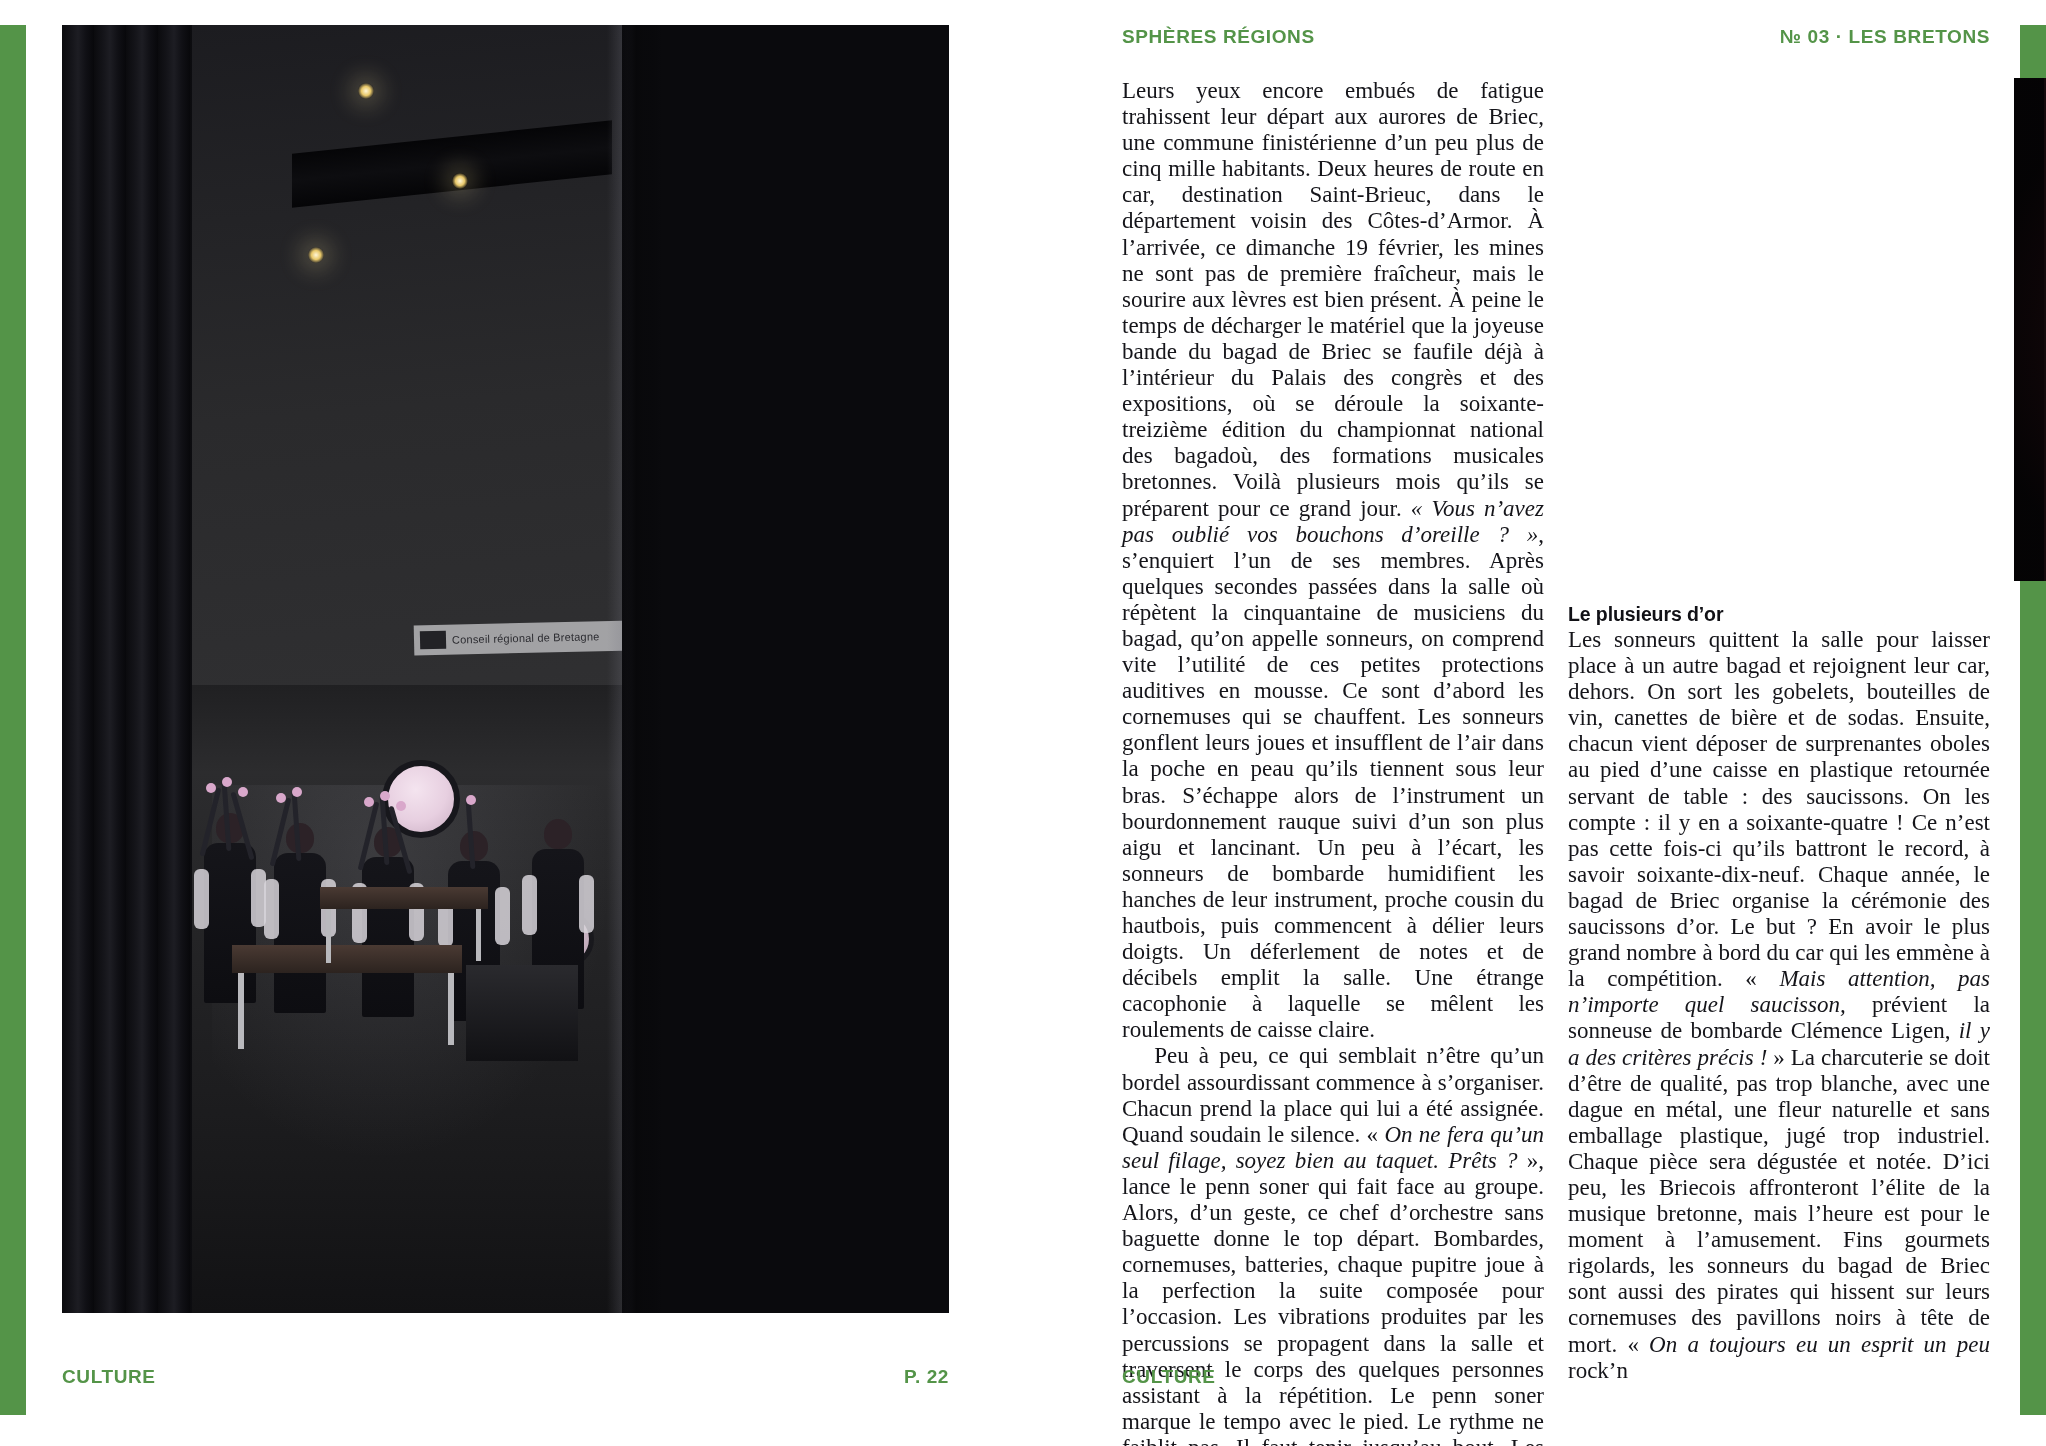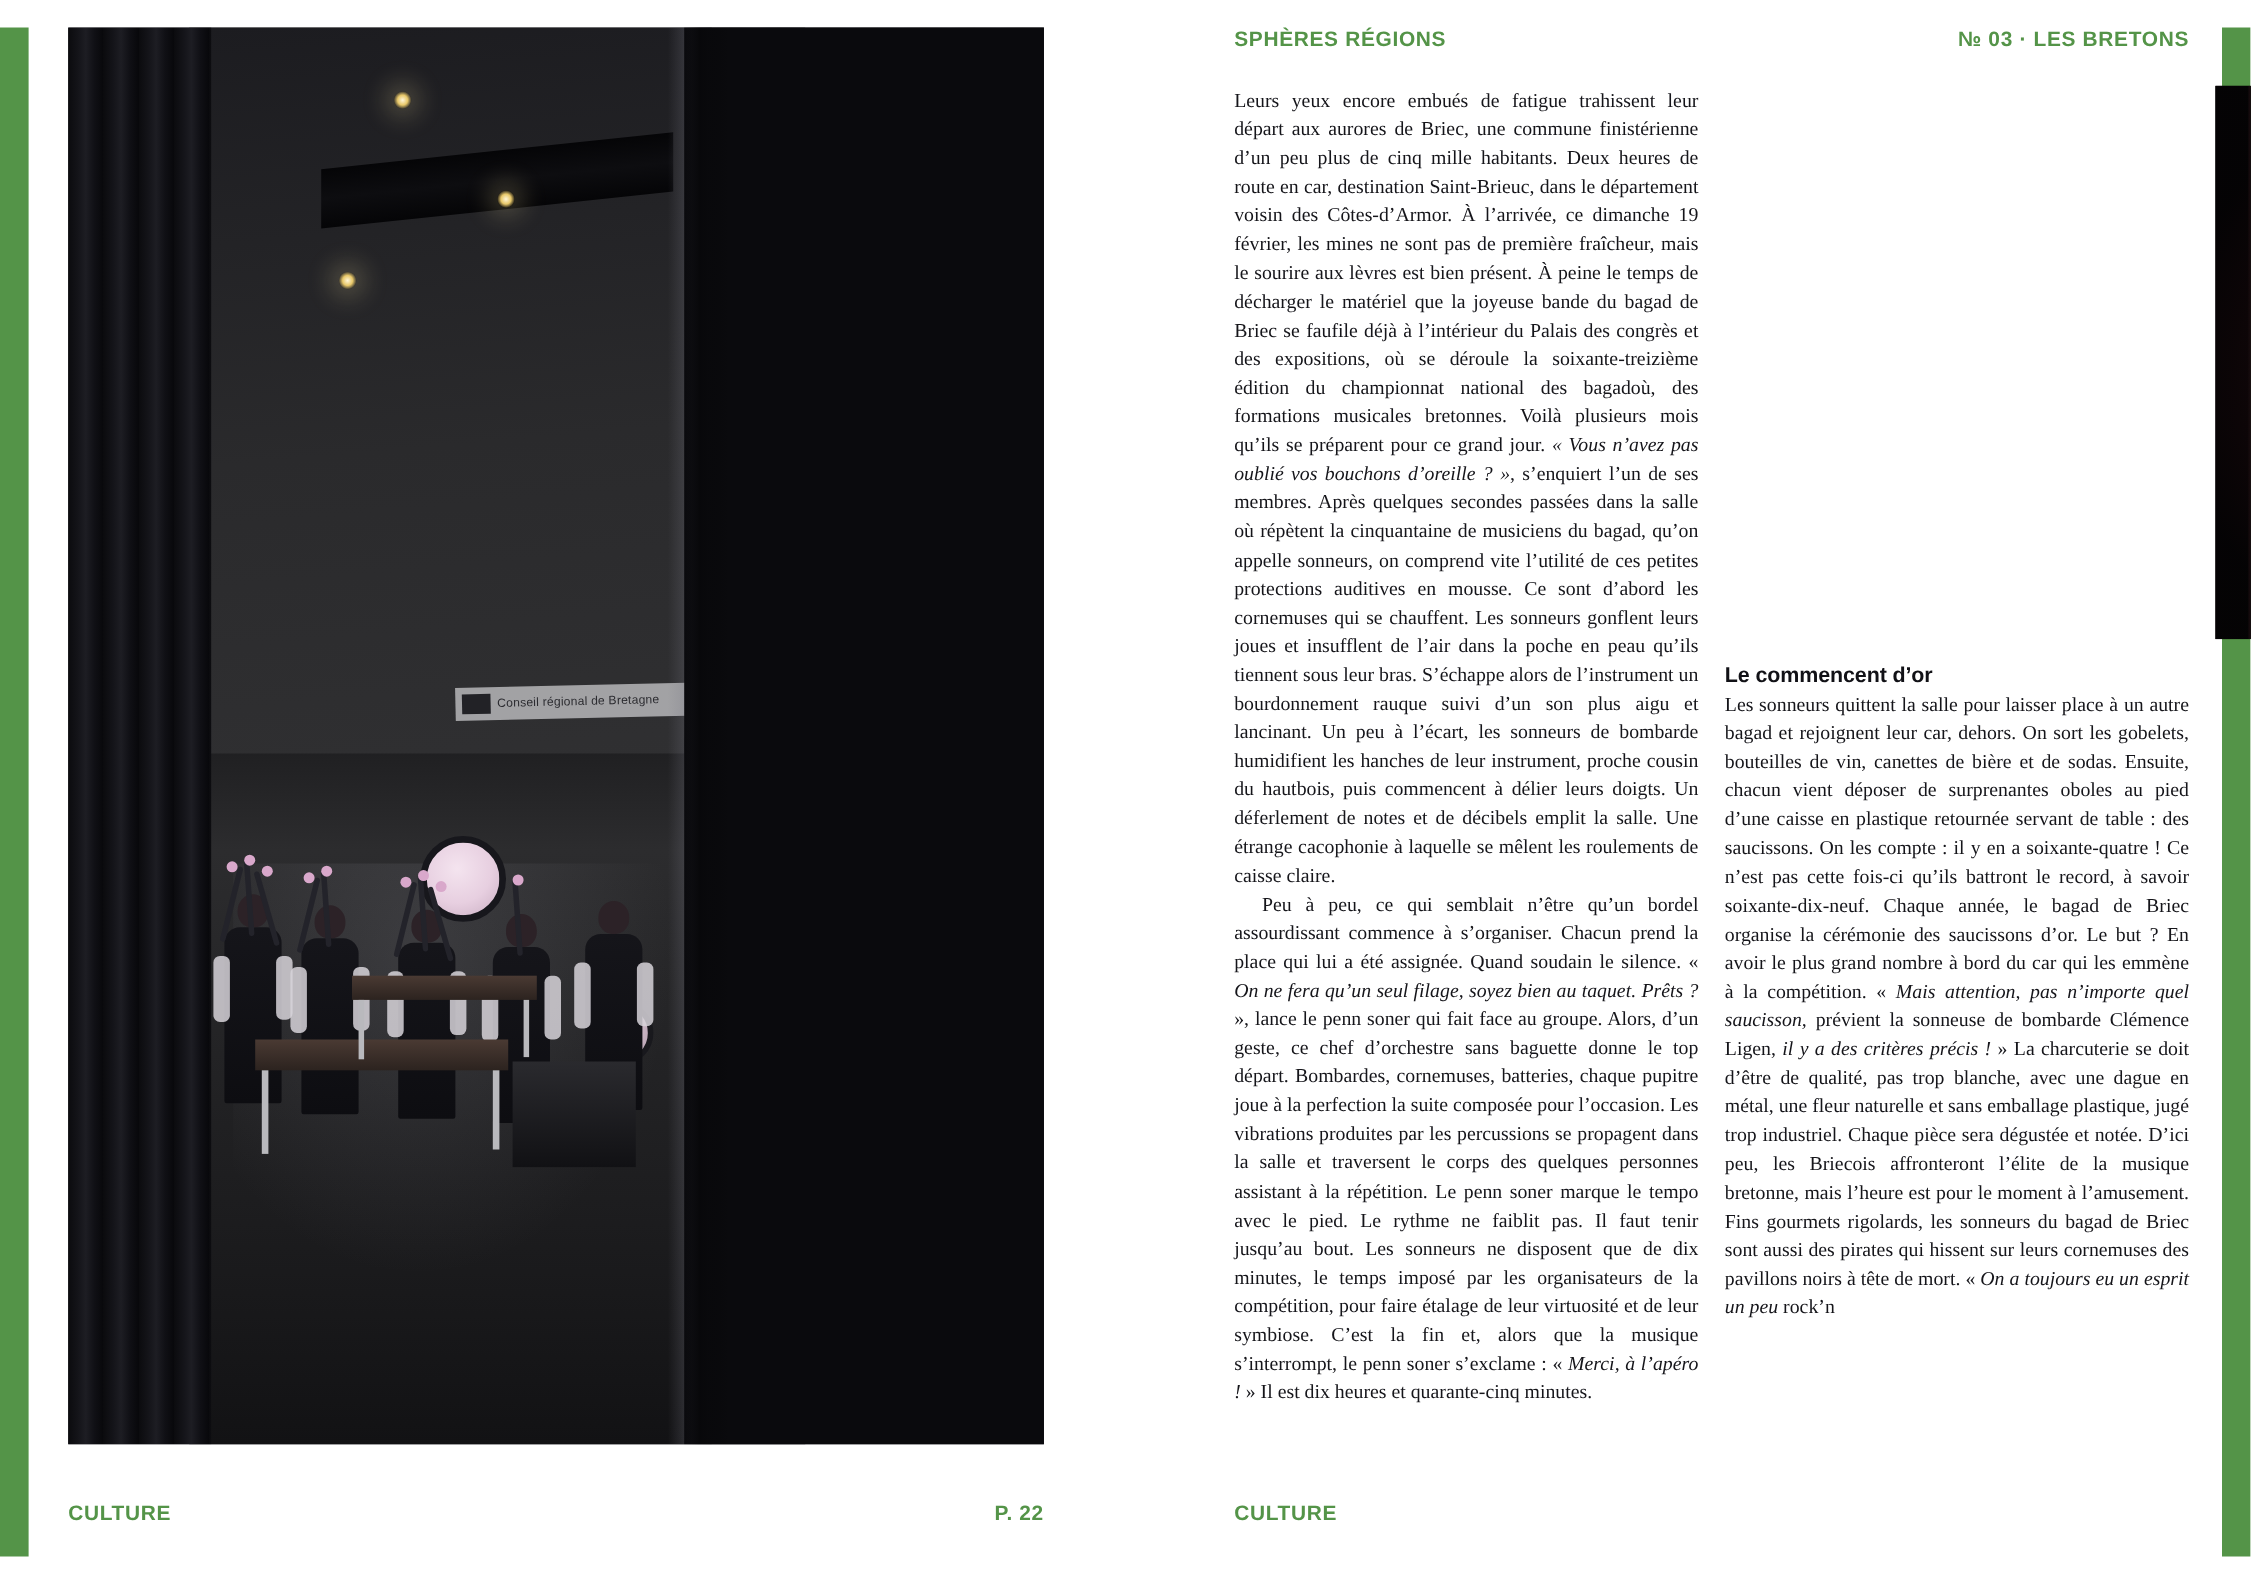--- a/index.html
+++ b/index.html
@@ -267,21 +267,21 @@
   .col {
     position: absolute;
     top: 0;
     width: 422px;
   }
   .col-a { left: 0px; }
   .col-b { left: 446px; }
 
   .body-text {
     font-family: "Liberation Serif", serif;
-    font-size: 18px;
+    font-size: 23px;
     line-height: 26.1px;
     color: #15151a;
     text-align: justify;
     hyphens: auto;
     -webkit-hyphens: auto;
     margin: 0;
   }
   .body-text + .body-text {
     text-indent: 1.4em;
   }
@@ -420,21 +420,21 @@
       <div class="col col-b">
 
         <div class="photo-piper">
           <div class="piper-bg"></div>
 
           <div class="piper-door"></div>
 
         </div>
           <div style="height: 525px;"></div>
 
-        <h2 class="subhead">Le commencent d’or</h2>
+        <h2 class="subhead">Le plusieurs d’or</h2>
 
         <p class="body-text"><span>Les sonneurs quittent la salle pour laisser place à un autre bagad et rejoignent leur car, dehors. On sort les gobelets, bouteilles de vin, canettes de bière et de sodas. Ensuite, chacun vient déposer de surprenantes oboles au pied d’une caisse en plastique retournée servant de table : des saucissons. On les compte : il y en a soixante-quatre ! Ce n’est pas cette fois-ci qu’ils battront le record, à savoir soixante-dix-neuf. Chaque année, le bagad de Briec organise la cérémonie des saucissons d’or. Le but ? En avoir le plus grand nombre à bord du car qui les emmène à la compétition. « </span><i>Mais attention, pas n’importe quel saucisson,</i><span> prévient la sonneuse de bombarde Clémence Ligen, </span><i>il y a des critères précis !</i><span> » La charcuterie se doit d’être de qualité, pas trop blanche, avec une dague en métal, une fleur naturelle et sans emballage plastique, jugé trop industriel. Chaque pièce sera dégustée et notée. D’ici peu, les Briecois affronteront l’élite de la musique bretonne, mais l’heure est pour le moment à l’amusement. Fins gourmets rigolards, les sonneurs du bagad de Briec sont aussi des pirates qui hissent sur leurs cornemuses des pavillons noirs à tête de mort. « </span><i>On a toujours eu un esprit un peu</i><span> rock’n</span></p>
       </div>
     </div>
 
     <div class="footer footer-right-section" style="left:99px;">CULTURE</div>
   </div>
 
 </div>
 

